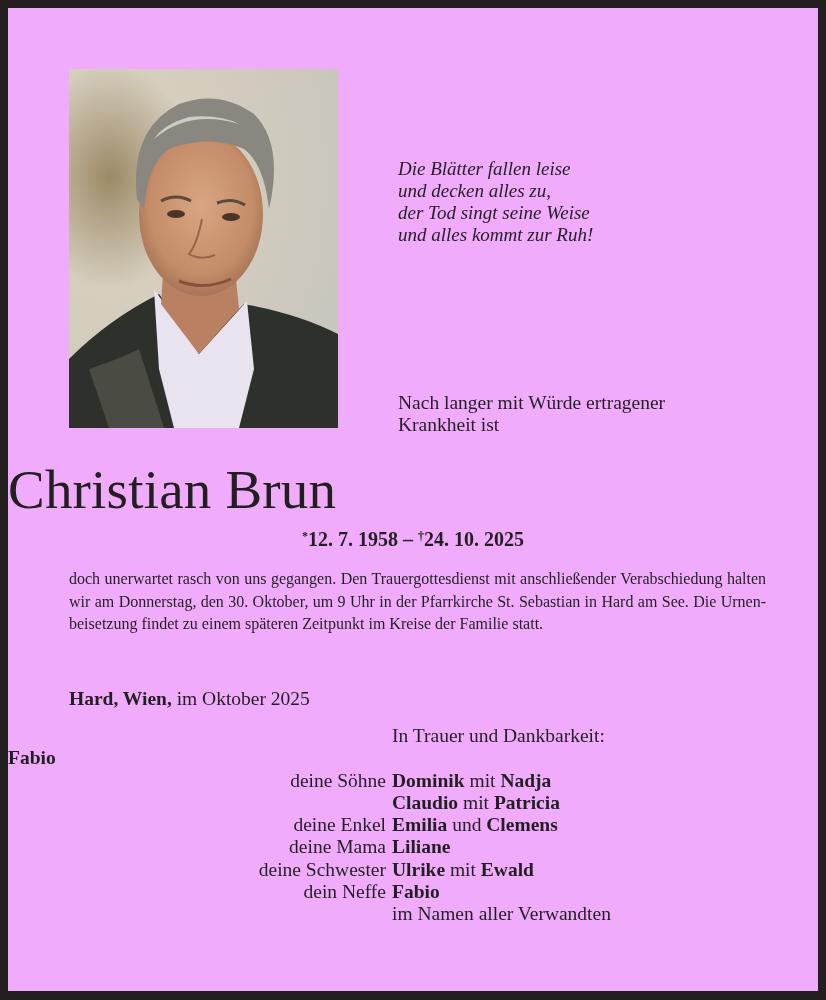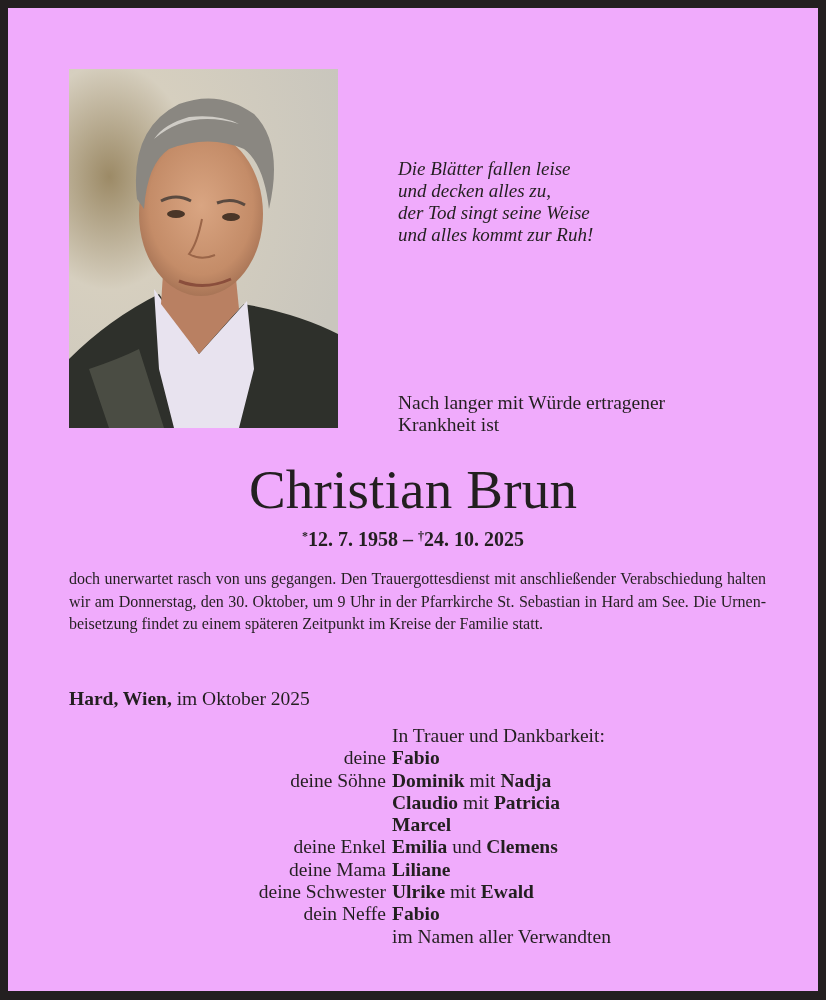--- a/index.html
+++ b/index.html
@@ -38,21 +38,20 @@
   .intro {
     position: absolute;
     left: 390px; top: 384px;
     font-family: "Liberation Serif", serif;
     font-size: 19.5px;
     line-height: 22px;
   }
   .name {
     position: absolute;
     left: 0; width: 810px; top: 452px;
-    text-align: center;
     font-family: "Liberation Serif", serif;
     font-size: 55px;
     line-height: 60px;
     letter-spacing: 0.2px;
   }
   .dates {
     position: absolute;
     left: 0; width: 810px; top: 516px;
     text-align: center;
     font-family: "Liberation Serif", serif;
@@ -161,34 +160,32 @@
     <b>Hard, Wien,</b><span> im Oktober 2025</span>
   </div>
 
   <div class="mourners">
     <div class="mrow">
       <div class="mrel"></div>
       <div class="mnames">In Trauer und Dankbarkeit:</div>
     </div>
     <div id="mourner-rows">
         <div class="mrow">
-          <div class="mrel">deine</div>
           <div class="mnames"><b>Fabio</b></div>
         </div>
         <div class="mrow">
           <div class="mrel">deine Söhne</div>
           <div class="mnames"><b>Dominik</b><span> mit </span><b>Nadja</b></div>
         </div>
         <div class="mrow">
           <div class="mrel"></div>
           <div class="mnames"><b>Claudio</b><span> mit </span><b>Patricia</b></div>
         </div>
         <div class="mrow">
           <div class="mrel"></div>
-          <div class="mnames"><b>Marcel</b></div>
         </div>
         <div class="mrow">
           <div class="mrel">deine Enkel</div>
           <div class="mnames"><b>Emilia</b><span> und </span><b>Clemens</b></div>
         </div>
         <div class="mrow">
           <div class="mrel">deine Mama</div>
           <div class="mnames"><b>Liliane</b></div>
         </div>
         <div class="mrow">

